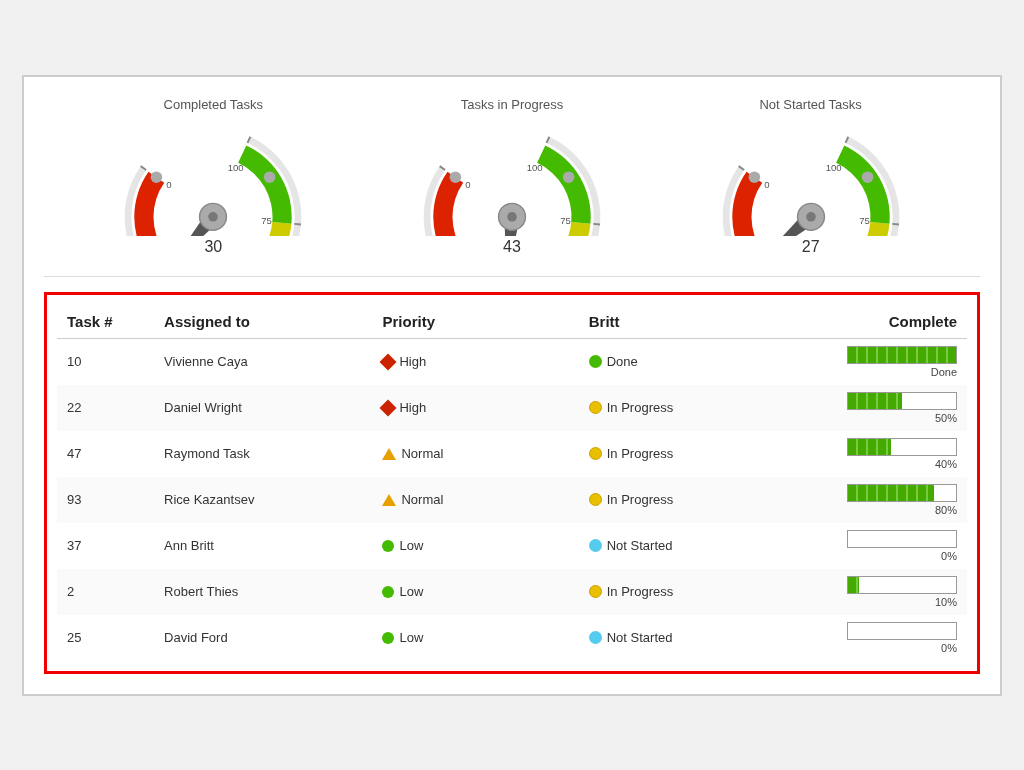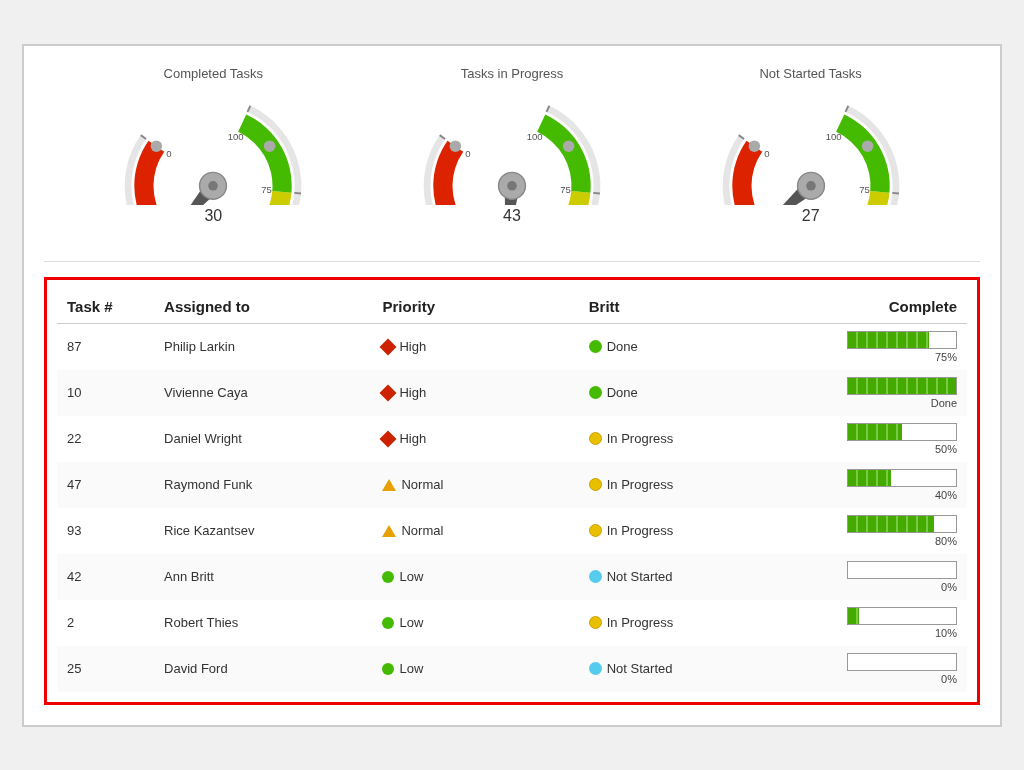--- a/index.html
+++ b/index.html
@@ -24,21 +24,21 @@
       font-weight: bold;
       padding: 10px 0 15px;
       color: #222;
     }
 
     
     .gauges-row {
       display: flex;
       justify-content: space-around;
       align-items: center;
-      padding: 10px 20px 36px;
+      padding: 10px 20px 20px;
       background: #fff;
       border-bottom: 1px solid #ddd;
     }
     .gauge-container {
       display: flex;
       flex-direction: column;
       align-items: center;
       width: 260px;
     }
     .gauge-label {
@@ -274,94 +274,70 @@
         <tr>
           <th class="col-task">Task #</th>
           <th class="col-assigned">Assigned to</th>
           <th class="col-priority">Priority</th>
           <th class="col-status">Britt</th>
           <th class="col-complete">Complete</th>
         </tr>
       </thead>
       <tbody id="table-body">
           <tr>
-    <td class="col-task">87</td>
-    <td class="col-assigned">Philip Larkin</td>
+    <td class="col-task">10</td>
+    <td class="col-assigned">Vivienne Caya</td>
     <td class="col-priority">
       <div class="priority-cell">
         <span class="icon-diamond"></span>
         <span>High</span>
       </div>
     </td>
     <td class="col-status">
       <div class="status-cell">
         <span class="status-dot dot-green"></span>
         <span>Done</span>
       </div>
     </td>
     <td class="col-complete">
       <div class="progress-bar-wrap">
         <div class="progress-bar-outer">
-          <div class="progress-bar-inner" style="width:75%"></div>
-        </div>
-        <span class="progress-label">75%</span>
-      </div>
-    </td>
-  </tr>
-          <tr>
-    <td class="col-task">10</td>
-    <td class="col-assigned">Vivienne Caya</td>
+          <div class="progress-bar-inner" style="width:100%"></div>
+        </div>
+        <span class="progress-label">Done</span>
+      </div>
+    </td>
+  </tr>
+          <tr>
+    <td class="col-task">22</td>
+    <td class="col-assigned">Daniel Wright</td>
     <td class="col-priority">
       <div class="priority-cell">
         <span class="icon-diamond"></span>
         <span>High</span>
       </div>
     </td>
     <td class="col-status">
       <div class="status-cell">
-        <span class="status-dot dot-green"></span>
-        <span>Done</span>
-      </div>
-    </td>
-    <td class="col-complete">
-      <div class="progress-bar-wrap">
-        <div class="progress-bar-outer">
-          <div class="progress-bar-inner" style="width:100%"></div>
-        </div>
-        <span class="progress-label">Done</span>
-      </div>
-    </td>
-  </tr>
-          <tr>
-    <td class="col-task">22</td>
-    <td class="col-assigned">Daniel Wright</td>
-    <td class="col-priority">
-      <div class="priority-cell">
-        <span class="icon-diamond"></span>
-        <span>High</span>
-      </div>
-    </td>
-    <td class="col-status">
-      <div class="status-cell">
         <span class="status-dot dot-yellow"></span>
         <span>In Progress</span>
       </div>
     </td>
     <td class="col-complete">
       <div class="progress-bar-wrap">
         <div class="progress-bar-outer">
           <div class="progress-bar-inner" style="width:50%"></div>
         </div>
         <span class="progress-label">50%</span>
       </div>
     </td>
   </tr>
           <tr>
     <td class="col-task">47</td>
-    <td class="col-assigned">Raymond Funk</td>
+    <td class="col-assigned">Raymond Task</td>
     <td class="col-priority">
       <div class="priority-cell">
         <span class="icon-triangle"></span>
         <span>Normal</span>
       </div>
     </td>
     <td class="col-status">
       <div class="status-cell">
         <span class="status-dot dot-yellow"></span>
         <span>In Progress</span>
@@ -394,21 +370,21 @@
     <td class="col-complete">
       <div class="progress-bar-wrap">
         <div class="progress-bar-outer">
           <div class="progress-bar-inner" style="width:80%"></div>
         </div>
         <span class="progress-label">80%</span>
       </div>
     </td>
   </tr>
           <tr>
-    <td class="col-task">42</td>
+    <td class="col-task">37</td>
     <td class="col-assigned">Ann Britt</td>
     <td class="col-priority">
       <div class="priority-cell">
         <span class="icon-circle-green"></span>
         <span>Low</span>
       </div>
     </td>
     <td class="col-status">
       <div class="status-cell">
         <span class="status-dot dot-cyan"></span>

